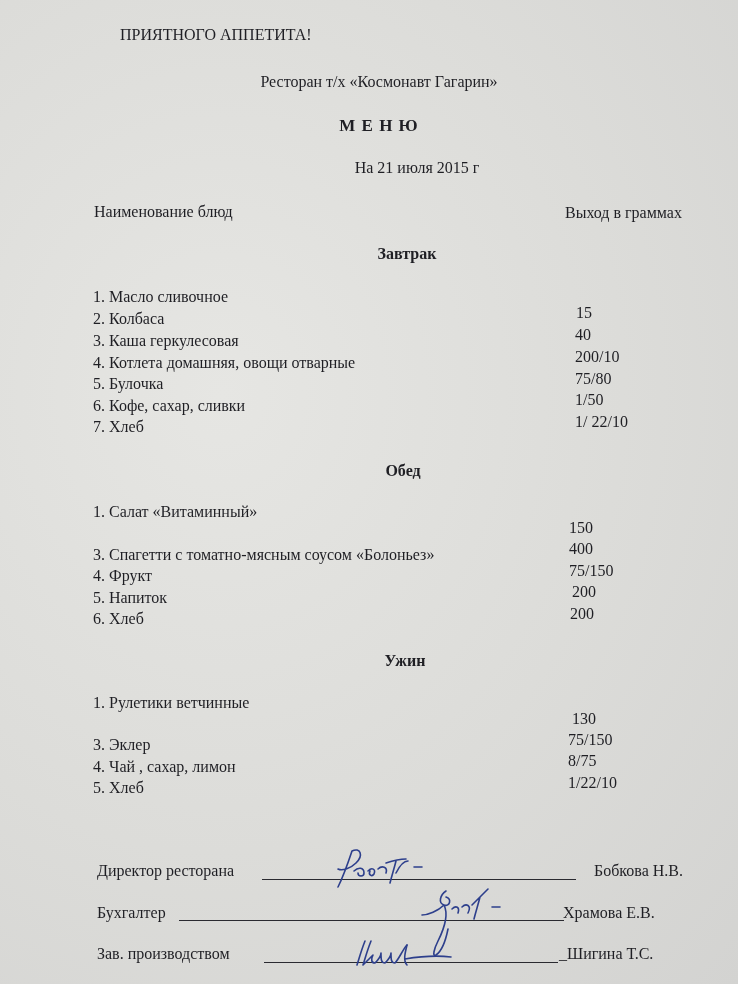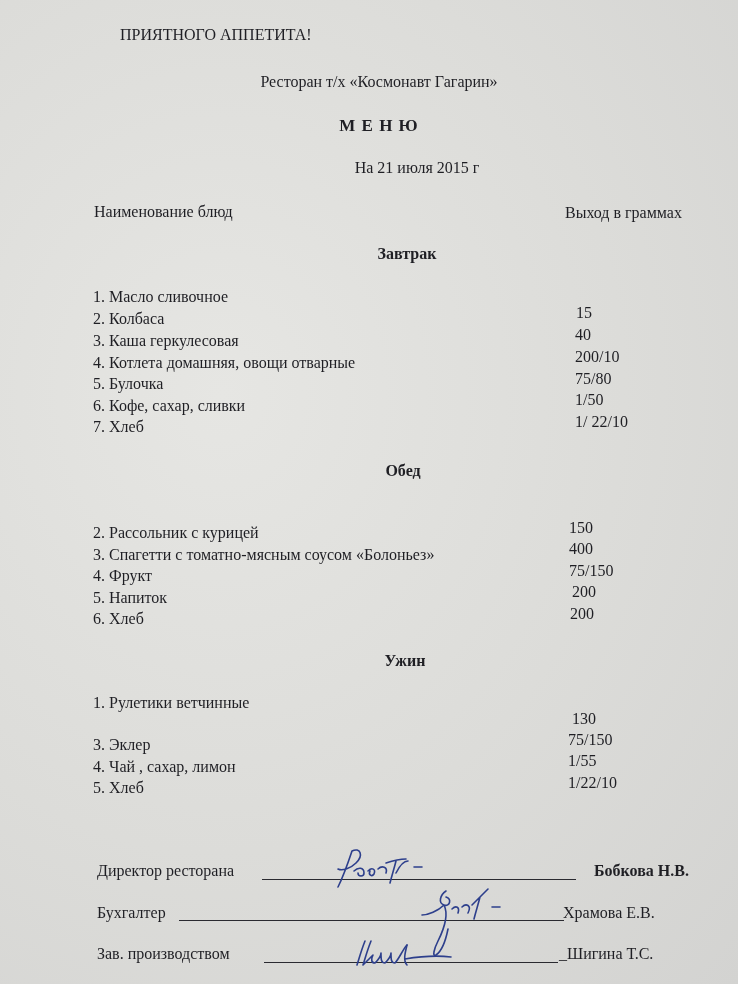--- a/index.html
+++ b/index.html
@@ -61,24 +61,24 @@
     </div>
   <div class="row" style="top:418px;">
       <span class="name">7. Хлеб</span>
       <span class="qty" style="left:482px;"></span>
     </div>
 </div>
 
 <div class="abs bold t16 center" style="top:462px; padding-left:34px;">Обед</div>
 <div>
   <div class="row" style="top:503px;">
+      <span class="name">1. Салат «Витаминный»</span>
       <span class="qty" style="left:476px;">150</span>
     </div>
   <div class="row" style="top:524px;">
-      <span class="name">2. Рассольник с курицей</span>
       <span class="qty" style="left:476px;">400</span>
     </div>
   <div class="row" style="top:546px;">
       <span class="name">3. Спагетти с томатно-мясным соусом «Болоньез»</span>
       <span class="qty" style="left:476px;">75/150</span>
     </div>
   <div class="row" style="top:567px;">
       <span class="name">4. Фрукт</span>
       <span class="qty" style="left:479px;">200</span>
     </div>
@@ -96,37 +96,37 @@
 <div>
   <div class="row" style="top:694px;">
       <span class="name">1.  Рулетики ветчинные</span>
       <span class="qty" style="left:479px;">130</span>
     </div>
   <div class="row" style="top:715px;">
       <span class="qty" style="left:475px;">75/150</span>
     </div>
   <div class="row" style="top:736px;">
       <span class="name">3.  Эклер</span>
-      <span class="qty" style="left:475px;">1/55</span>
+      <span class="qty" style="left:475px;">8/75</span>
     </div>
   <div class="row" style="top:758px;">
       <span class="name">4. Чай , сахар, лимон</span>
       <span class="qty" style="left:475px;">1/22/10</span>
     </div>
   <div class="row" style="top:779px;">
       <span class="name">5. Хлеб</span>
       <span class="qty" style="left:475px;"></span>
     </div>
 </div>
 
 <div>
 
   <div class="abs t16" style="left:97px; top:862px;">Директор ресторана</div>
   <div class="line" style="left:262px; width:314px; top:879px;"></div>
-  <div class="abs t16" style="left:594px; top:862px;font-weight:bold;">Бобкова Н.В.</div>
+  <div class="abs t16" style="left:594px; top:862px;">Бобкова Н.В.</div>
 
   <div class="abs t16" style="left:97px; top:904px;">Бухгалтер</div>
   <div class="line" style="left:179px; width:385px; top:920px;"></div>
   <div class="abs t16" style="left:563px; top:904px;">Храмова Е.В.</div>
 
   <div class="abs t16" style="left:97px; top:945px;">Зав. производством</div>
   <div class="line" style="left:264px; width:294px; top:962px;"></div>
   <div class="abs t16" style="left:559px; top:945px;">_Шигина Т.С.</div>
 
   <svg class="sig" style="left:330px; top:843px;" width="100" height="48" viewBox="0 0 100 48">

